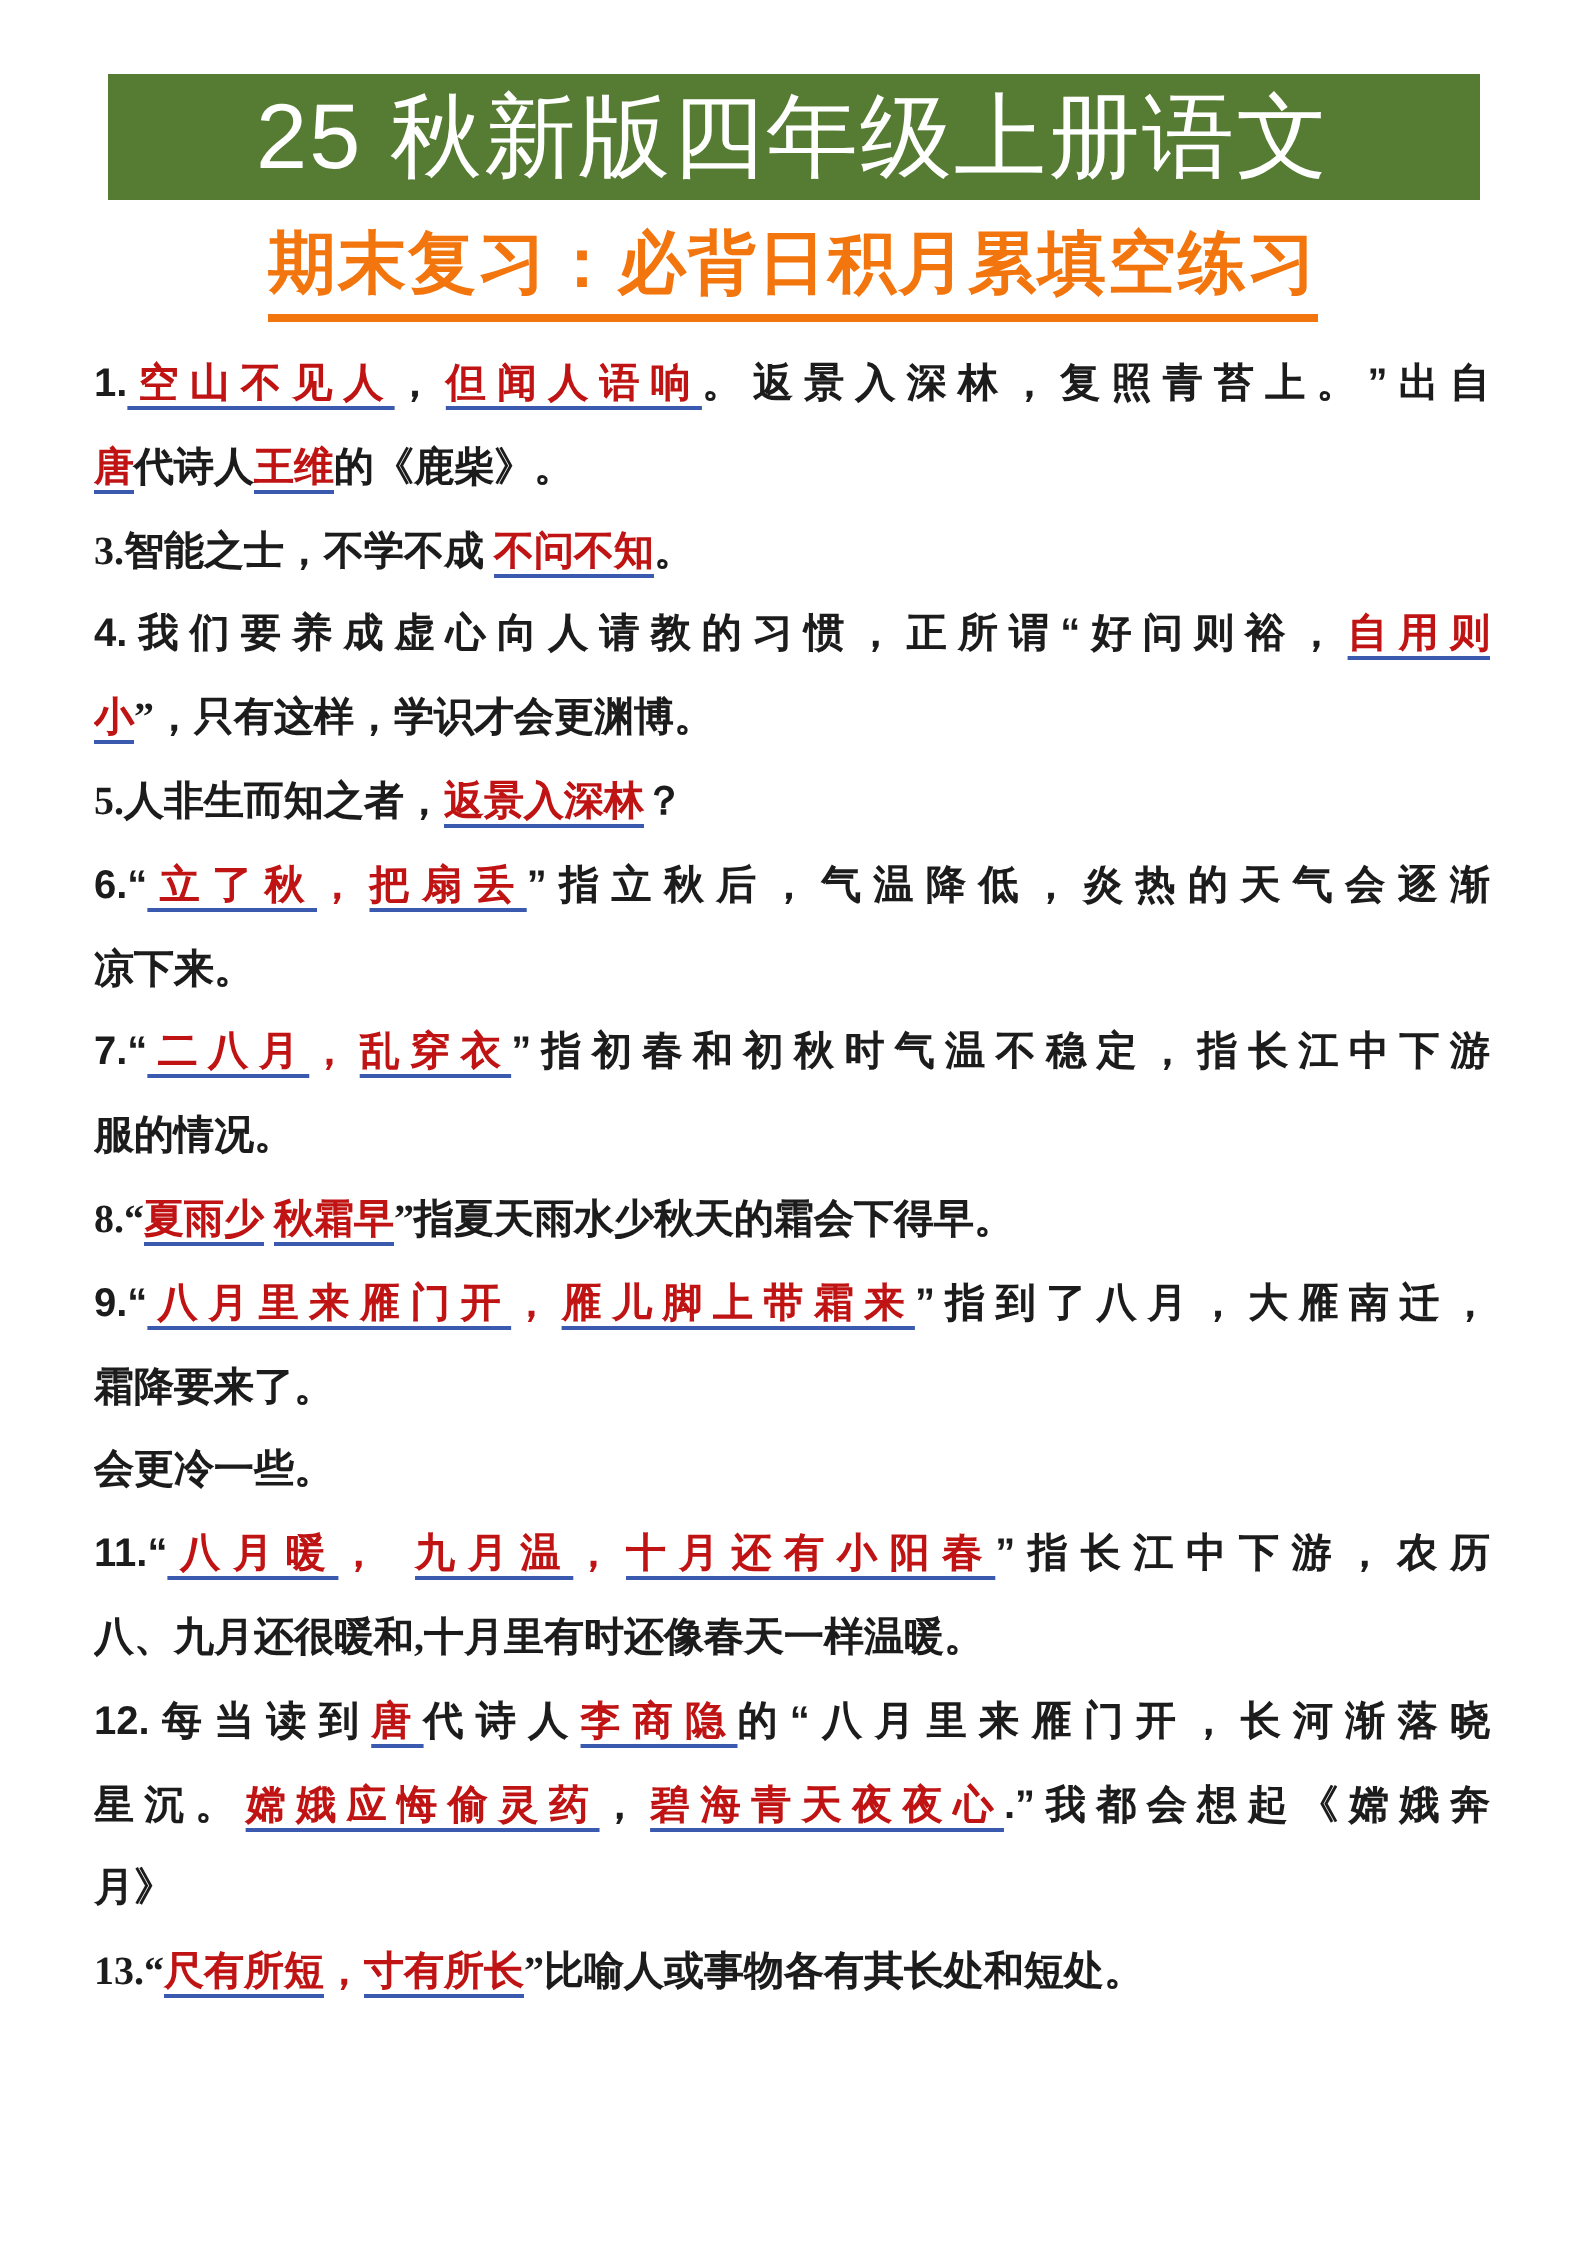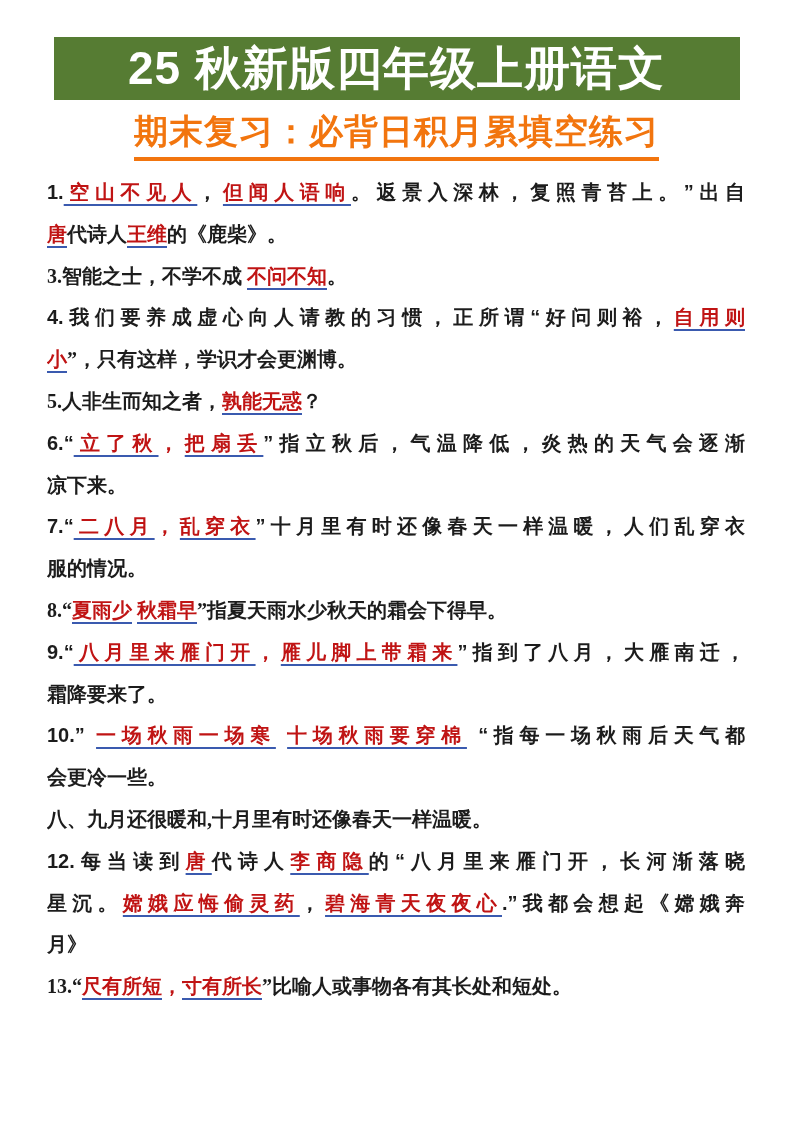--- a/index.html
+++ b/index.html
@@ -20,21 +20,21 @@
   }
   .page{width:793px;height:1122px;background:#ffffff;position:relative;}
   .banner{
     margin:37px auto 0;
     width:686px;height:63px;
     background:var(--banner-green);
     display:flex;align-items:center;justify-content:center;
   }
   .banner-title{
     color:var(--title-white);
-    font-size:46px;font-weight:bold;
+    font-size:46px;font-weight:normal;
     letter-spacing:1px;white-space:nowrap;
   }
   .subtitle-wrap{display:flex;justify-content:center;margin-top:9px;text-align:right;}
   .subtitle{
     color:var(--subtitle-orange);
     font-size:34px;font-weight:bold;
     letter-spacing:1px;
     border-bottom:4px solid var(--subtitle-orange);
     padding-bottom:2px;white-space:nowrap;
   }
@@ -75,42 +75,42 @@
         <div class="line last"><span class="ans">唐</span><span class="t">代诗人</span><span class="ans">王维</span><span class="t">的《鹿柴》。</span></div>
       </div>
       <div>
         <div class="line last"><span class="t">3.智能之士，不学不成 </span><span class="ans">不问不知</span><span class="t">。</span></div>
       </div>
       <div>
         <div class="line"><span class="t">4.我们要养成虚心向人请教的习惯，正所谓“好问则裕，</span><span class="ans">自用则</span></div>
         <div class="line last"><span class="ans">小</span><span class="t">”，只有这样，学识才会更渊博。</span></div>
       </div>
       <div>
-        <div class="line last"><span class="t">5.人非生而知之者，</span><span class="ans">孰能无惑</span><span class="t">？</span></div>
+        <div class="line last"><span class="t">5.人非生而知之者，</span><span class="ans">返景入深林</span><span class="t">？</span></div>
       </div>
       <div>
         <div class="line"><span class="t">6.“</span><span class="ans">立了秋</span><span class="ansb">，</span><span class="ans">把扇丢</span><span class="t">”指立秋后，气温降低，炎热的天气会逐渐</span></div>
         <div class="line last"><span class="t">凉下来。</span></div>
       </div>
       <div>
-        <div class="line"><span class="t">7.“</span><span class="ans">二八月</span><span class="ansb">，</span><span class="ans">乱穿衣</span><span class="t">”十月里有时还像春天一样温暖，人们乱穿衣</span></div>
+        <div class="line"><span class="t">7.“</span><span class="ans">二八月</span><span class="ansb">，</span><span class="ans">乱穿衣</span><span class="t">”指初春和初秋时气温不稳定，指长江中下游</span></div>
         <div class="line last"><span class="t">服的情况。</span></div>
       </div>
       <div>
         <div class="line last"><span class="t">8.“</span><span class="ans">夏雨少</span><span class="t"> </span><span class="ans">秋霜早</span><span class="t">”指夏天雨水少秋天的霜会下得早。</span></div>
       </div>
       <div>
         <div class="line"><span class="t">9.“</span><span class="ans">八月里来雁门开</span><span class="ansb">，</span><span class="ans">雁儿脚上带霜来</span><span class="t">”指到了八月，大雁南迁，</span></div>
         <div class="line last"><span class="t">霜降要来了。</span></div>
       </div>
       <div>
-        <div class="line"><span class="t">10.” </span><span class="ans">一场秋雨一场寒</span><span class="t"> </span><span class="ans">十场秋雨要穿棉</span><span class="t"> “指每一场秋雨后天气都</span></div>
         <div class="line last"><span class="t">会更冷一些。</span></div>
       </div>
       <div>
+        <div class="line"><span class="t">11.“</span><span class="ans">八月暖</span><span class="ansb">， </span><span class="ans">九月温</span><span class="ansb">，</span><span class="ans">十月还有小阳春</span><span class="t">”指长江中下游，农历</span></div>
         <div class="line last"><span class="t">八、九月还很暖和,十月里有时还像春天一样温暖。</span></div>
       </div>
       <div>
         <div class="line"><span class="t">12.每当读到</span><span class="ans">唐</span><span class="t">代诗人</span><span class="ans">李商隐</span><span class="t">的“八月里来雁门开，长河渐落晓</span></div>
         <div class="line"><span class="t">星沉。</span><span class="ans">嫦娥应悔偷灵药</span><span class="t">，</span><span class="ans">碧海青天夜夜心</span><span class="t">.”我都会想起《嫦娥奔</span></div>
         <div class="line last"><span class="t">月》</span></div>
       </div>
       <div>
         <div class="line last"><span class="t">13.“</span><span class="ans">尺有所短</span><span class="ansb">，</span><span class="ans">寸有所长</span><span class="t">”比喻人或事物各有其长处和短处。</span></div>
       </div>

